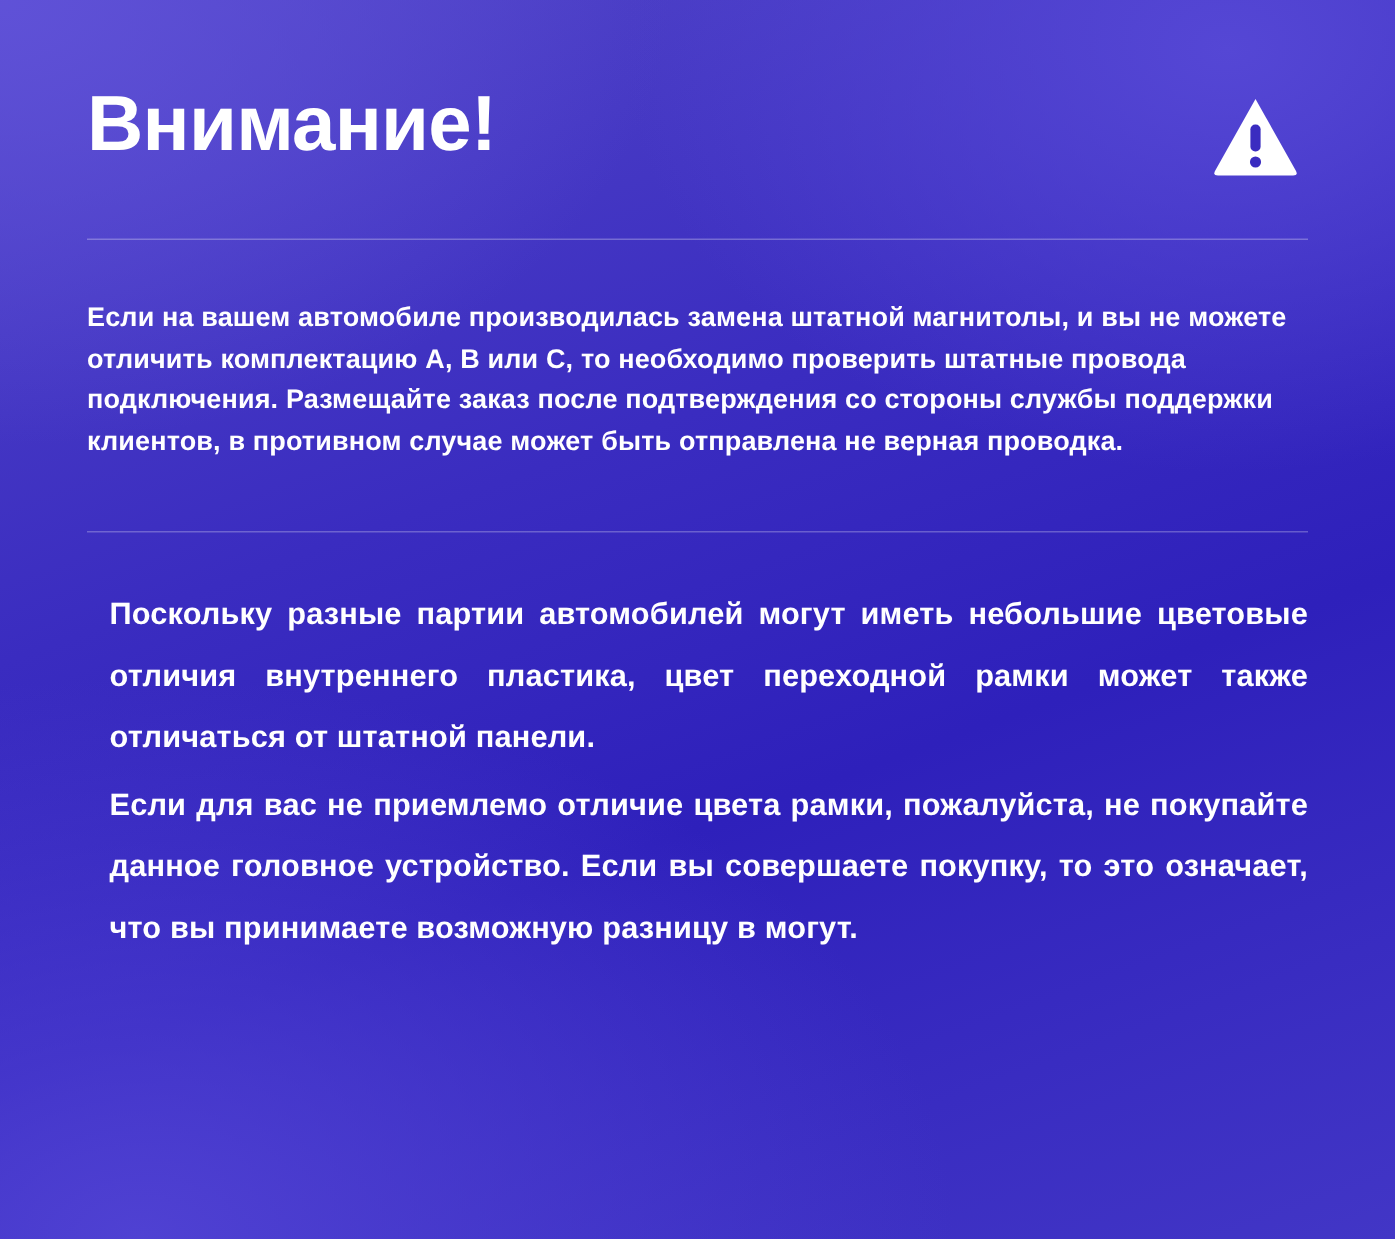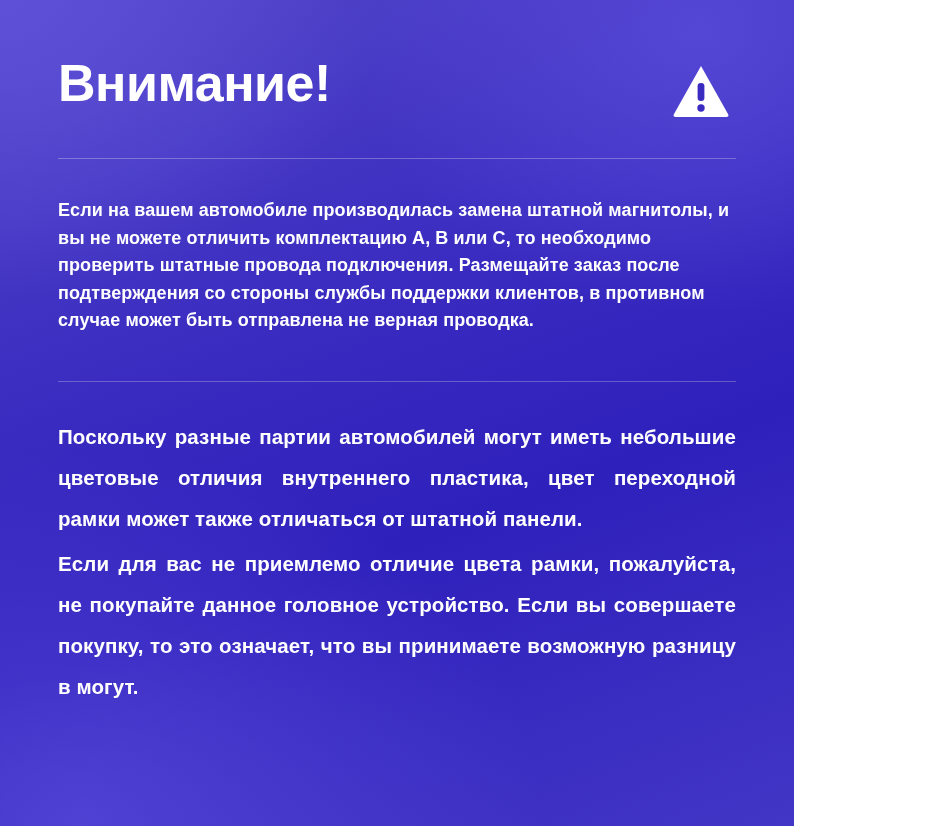--- a/index.html
+++ b/index.html
@@ -7,21 +7,21 @@
     padding: 0;
   }
   body {
     width: 930px;
     height: 826px;
     overflow: hidden;
     font-family: "Liberation Sans", sans-serif;
   }
   .banner {
     position: relative;
-    width: 794px;
+    width: 930px;
     height: 826px;
     box-sizing: border-box;
     background:
       radial-gradient(ellipse 70% 55% at 88% 4%, rgba(86,72,214,0.95) 0%, rgba(60,48,190,0.0) 62%),
       radial-gradient(ellipse 80% 60% at 0% 0%, rgba(96,82,216,0.95) 0%, rgba(60,48,190,0.0) 60%),
       radial-gradient(ellipse 90% 70% at 10% 100%, rgba(84,70,214,0.85) 0%, rgba(50,38,180,0.0) 65%),
       linear-gradient(160deg, #5246c8 0%, #3a2cc0 38%, #2e20bb 62%, #4236c6 100%);
     padding: 0 58px;
     color: #ffffff;
   }
@@ -62,20 +62,21 @@
     background: rgba(255,255,255,0.26);
     margin: 46px 0 0 0;
   }
   .block-two {
     margin-top: 34px;
     font-size: 20.5px;
     line-height: 2.0;
     font-weight: bold;
     letter-spacing: 0.1px;
     color: #ffffff;
+    margin-left: 15px;
   }
   .just {
     text-align: justify;
   }
   .para {
     margin: 0;
   }
   .para + .para {
     margin-top: 4px;
   }

